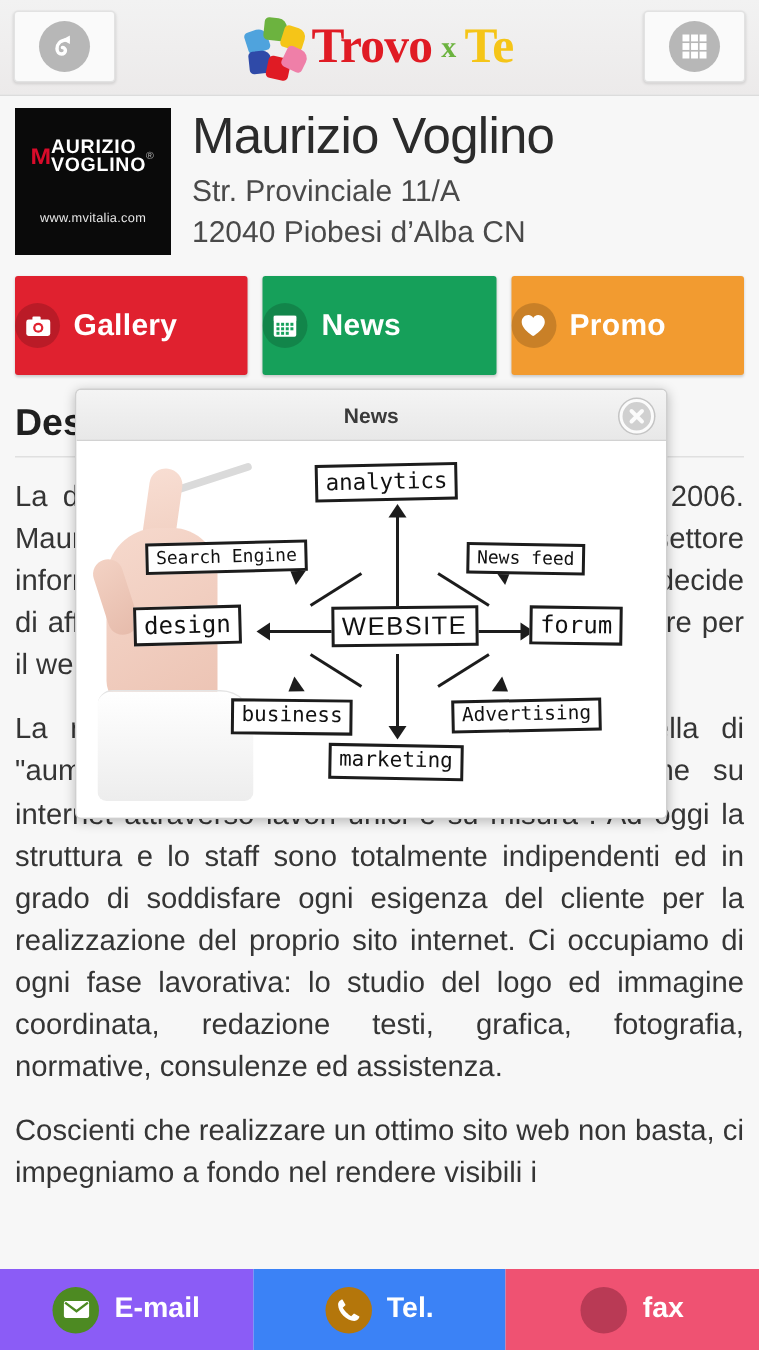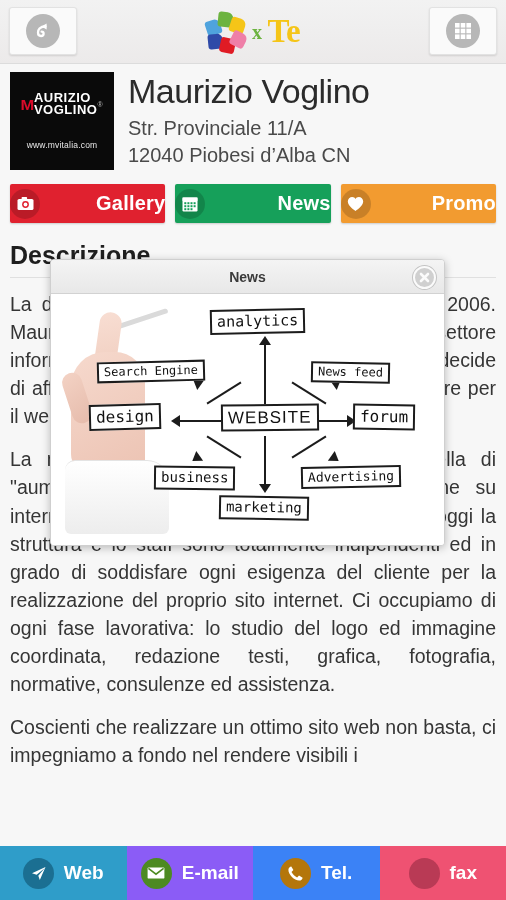--- a/index.html
+++ b/index.html
@@ -86,22 +86,22 @@
   .bizaddr1, .bizaddr2 {
     font-size: 20px; color: #4a4a4a; line-height: 1.35;
   }
   .bizaddr1 { margin-top: 5px; }
 
   
   .actions {
     display: flex; gap: 10px; padding: 12px 10px 14px 10px;
   }
   .actbtn {
-    flex: 1; height: 39px; border-radius: 2px;
-    display: flex; align-items: center; justify-content: space-between; gap: 9px;
+    flex: 1; height: 66px; border-radius: 2px;
+    display: flex; align-items: center; justify-content: flex-start; gap: 9px;
     box-shadow: 0 1px 2px rgba(0,0,0,.18);
     color: #fff;
   }
   .act-label { font-size: 20px; font-weight: bold; letter-spacing: .2px; }
   .act-icon {
     width: 30px; height: 30px; border-radius: 50%;
     display: flex; align-items: center; justify-content: center;
     background: rgba(0,0,0,.17);
   }
   .act-icon svg { display: block; }
@@ -238,20 +238,21 @@
 
     <div class="logo">
       <span class="hands">
         <span style="background:#4fa3dd;left:0px;top:8px;transform:rotate(-18deg)"></span>
         <span style="background:#6cb33f;left:12px;top:0px;transform:rotate(6deg)"></span>
         <span style="background:#f5c518;left:24px;top:6px;transform:rotate(18deg)"></span>
         <span style="background:#2f4aa8;left:2px;top:22px;transform:rotate(-6deg)"></span>
         <span style="background:#e01b24;left:14px;top:26px;transform:rotate(12deg)"></span>
         <span style="background:#ef7fa8;left:25px;top:20px;transform:rotate(26deg)"></span>
       </span>
+      <span class="logo-word lw-trovo">Trovo</span>
       <span class="logo-word lw-x">x</span>
       <span class="logo-word lw-te">Te</span>
     </div>
 
     <div class="navbtn right">
       <span class="circ-icon">
         <svg width="20" height="20" viewBox="0 0 20 20">
           <g fill="#ffffff">
             <rect x="2" y="2" width="4.6" height="4.6"></rect>
               <rect x="7.7" y="2" width="4.6" height="4.6"></rect>
@@ -405,28 +406,20 @@
         <div class="node" style="left:250px; top:172px; font-size:13px; transform:rotate(-1.2deg);">Advertising</div>
 
         <div class="node" style="left:168px; top:202px; font-size:14px; transform:rotate(1deg);">marketing</div>
 
       </div>
     </div>
   </div>
 
   <div class="bottombar">
 
-    <div class="bottom-item" style="background:#2f9dc9">
-      <span class="bi-icon" style="background:#1b6f92">
-        <svg width="17" height="17" viewBox="0 0 17 17">
-          <path d="M15.5 2 L2 8.2 L6.6 9.7 L14.6 3.2 L8.3 10.7 L9.8 15 Z" fill="#fff"></path>
-        </svg>
-      </span>
-      <span class="bi-label">Web</span>
-    </div>
 
     <div class="bottom-item" style="background:#8b5cf6">
       <span class="bi-icon" style="background:#4d8a22">
         <svg width="18" height="14" viewBox="0 0 18 14">
           <rect x="0.6" y="1.4" width="16.8" height="11.2" rx="1.2" fill="#fff"></rect>
           <path d="M1.4 2.4 L9 8.2 L16.6 2.4" stroke="#4d8a22" stroke-width="1.6" fill="none"></path>
         </svg>
       </span>
       <span class="bi-label">E-mail</span>
     </div>

